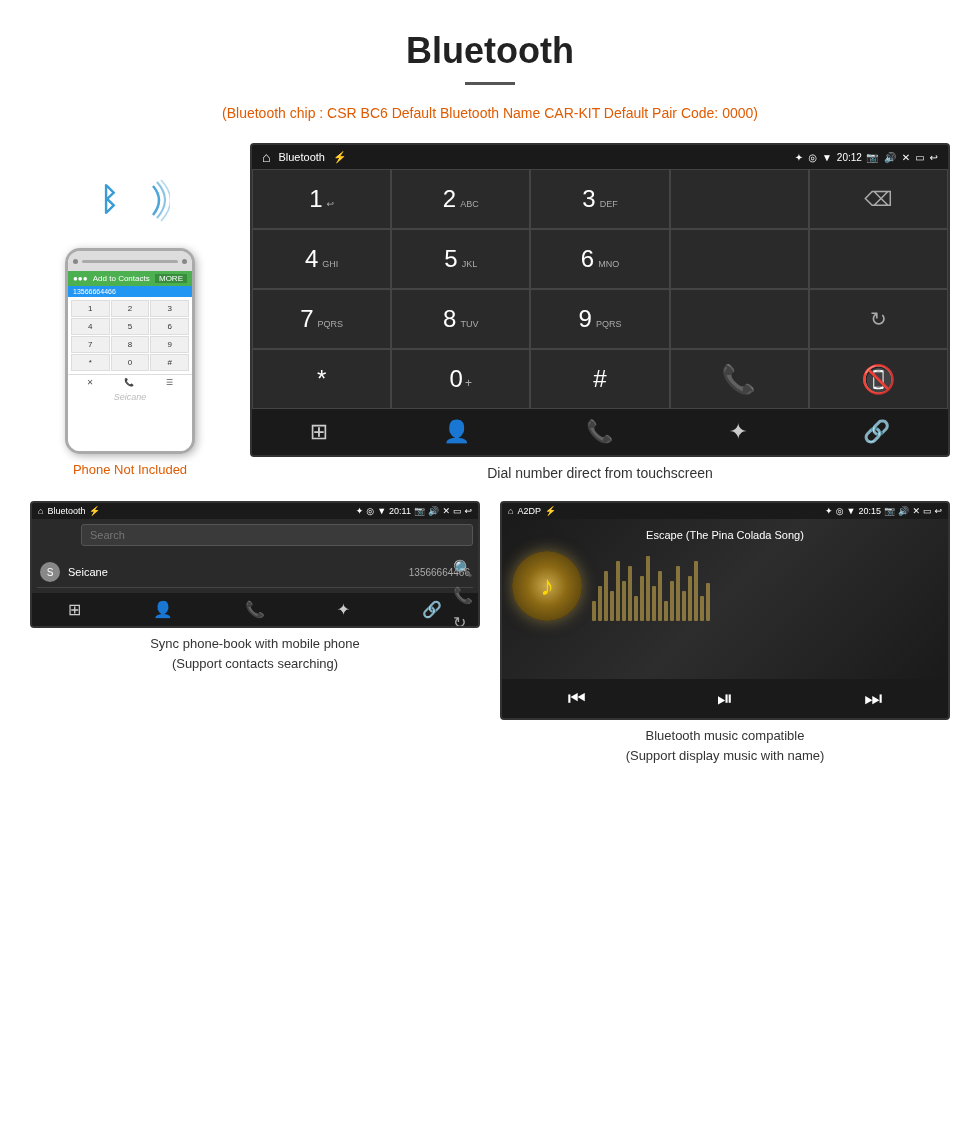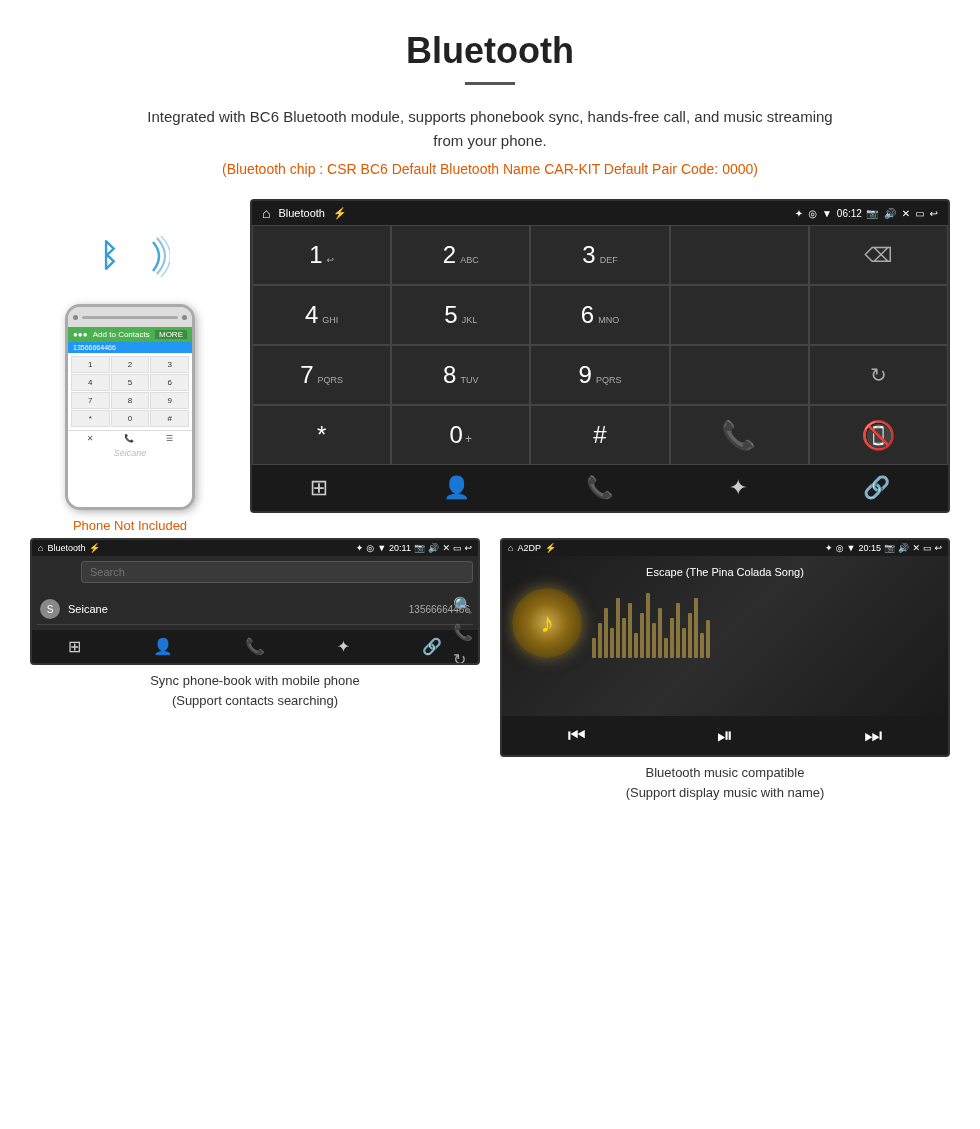--- a/index.html
+++ b/index.html
@@ -429,21 +429,20 @@
       margin: 6px 0 5px;
       line-height: 1.5;
     }
   </style>
 </head>
 <body>
 
 <div class="page-header">
   <h1 class="page-title">Bluetooth</h1>
   <div class="title-divider"></div>
-  <p class="description">Integrated with BC6 Bluetooth module, supports phonebook sync, hands-free call, and music streaming from your phone.</p>
   <p class="specs-line">(Bluetooth chip : CSR BC6    Default Bluetooth Name CAR-KIT    Default Pair Code: 0000)</p>
 </div>
 
 <div class="content-area">
 
   <div class="phone-side">
 
     <div class="bluetooth-icon-container">
       <span class="bt-symbol">ᛒ</span>
       <svg class="bt-waves" width="45" height="45" viewBox="0 0 45 45">
@@ -500,21 +499,21 @@
       <div class="android-statusbar">
         <div class="statusbar-left">
           <span class="home-icon">⌂</span>
           <span>Bluetooth</span>
           <span>⚡</span>
         </div>
         <div class="statusbar-right">
           <span>✦</span>
           <span>◎</span>
           <span>▼</span>
-          <span>06:12</span>
+          <span>20:12</span>
           <span>📷</span>
           <span>🔊</span>
           <span>✕</span>
           <span>▭</span>
           <span>↩</span>
         </div>
       </div>
 
       <div class="dialpad-container">
 
@@ -607,20 +606,21 @@
 
       <div class="bottom-nav">
         <span class="bottom-nav-btn">⊞</span>
         <span class="bottom-nav-btn">👤</span>
         <span class="bottom-nav-btn">📞</span>
         <span class="bottom-nav-btn">✦</span>
         <span class="bottom-nav-btn">🔗</span>
       </div>
     </div>
 
+    <div class="caption">Dial number direct from touchscreen</div>
   </div>
 </div>
 
 <div class="bottom-screens">
 
   <div class="bottom-screen-block">
     <div class="bottom-android-screen">
 
       <div class="small-statusbar">
         <div class="small-statusbar-left">

